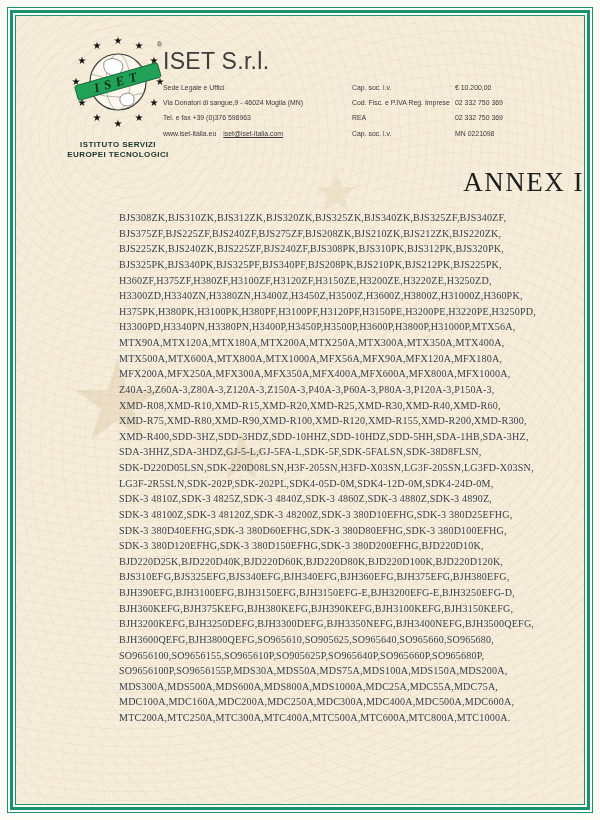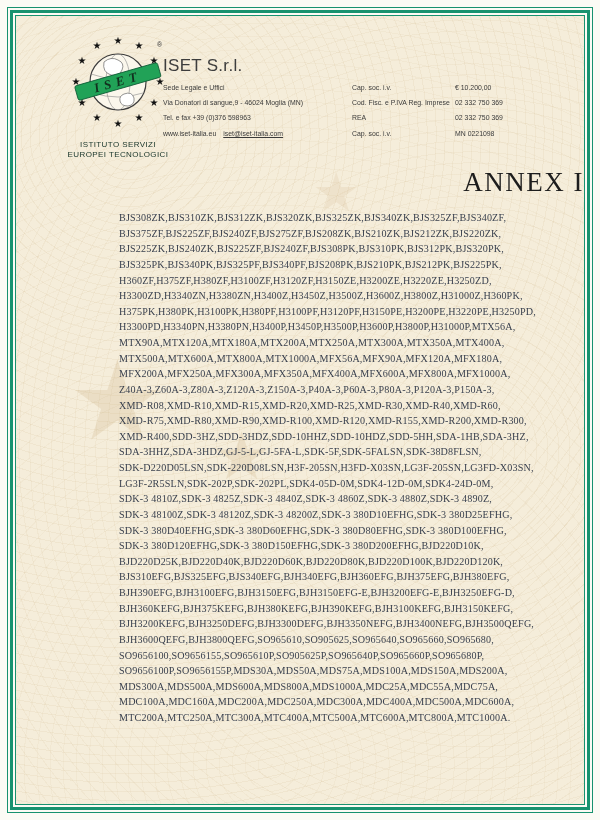--- a/index.html
+++ b/index.html
@@ -16,22 +16,22 @@
       repeating-radial-gradient(circle at 45% 95%, rgba(204,178,132,.09) 0 1px, transparent 1px 13px);
     overflow:hidden;
   }
   .wm-star{position:absolute;color:rgba(196,166,116,.20);font-family:"DejaVu Sans",sans-serif;line-height:1;user-select:none;}
   .wm1{left:52px;top:330px;font-size:110px;}
   .wm2{left:196px;top:408px;font-size:66px;}
   .wm3{left:296px;top:150px;font-size:54px;color:rgba(196,166,116,.14);}
 
   
   .logo-block{position:absolute;left:18px;top:20px;width:168px;text-align:center;}
-  .logo-caption{margin-top:2px;font-size:8px;font-weight:normal;letter-spacing:.4px;color:#173429;line-height:9.5px;}
-  .company-name{position:absolute;left:147px;top:40px;font-size:17px;color:#3d3d3d;letter-spacing:.3px;}
+  .logo-caption{margin-top:2px;font-size:8px;font-weight:bold;letter-spacing:.4px;color:#173429;line-height:9.5px;}
+  .company-name{position:absolute;left:147px;top:32px;font-size:23px;color:#3d3d3d;letter-spacing:.3px;}
   .info-rows{position:absolute;left:147px;top:64px;width:402px;}
   .info-row{display:flex;height:15.2px;line-height:15.2px;font-size:6.9px;color:#3a3a3a;}
   .info-left{width:189px;}
   .info-label{width:103px;}
   .info-value{flex:1;}
   .web-email{position:absolute;left:147px;top:109.6px;height:15.2px;line-height:15.2px;font-size:6.9px;color:#3a3a3a;}
   .web-email .email{text-decoration:underline;margin-left:7px;}
 
   
   .annex-title{position:absolute;left:0;top:151px;width:100%;text-align:right;

